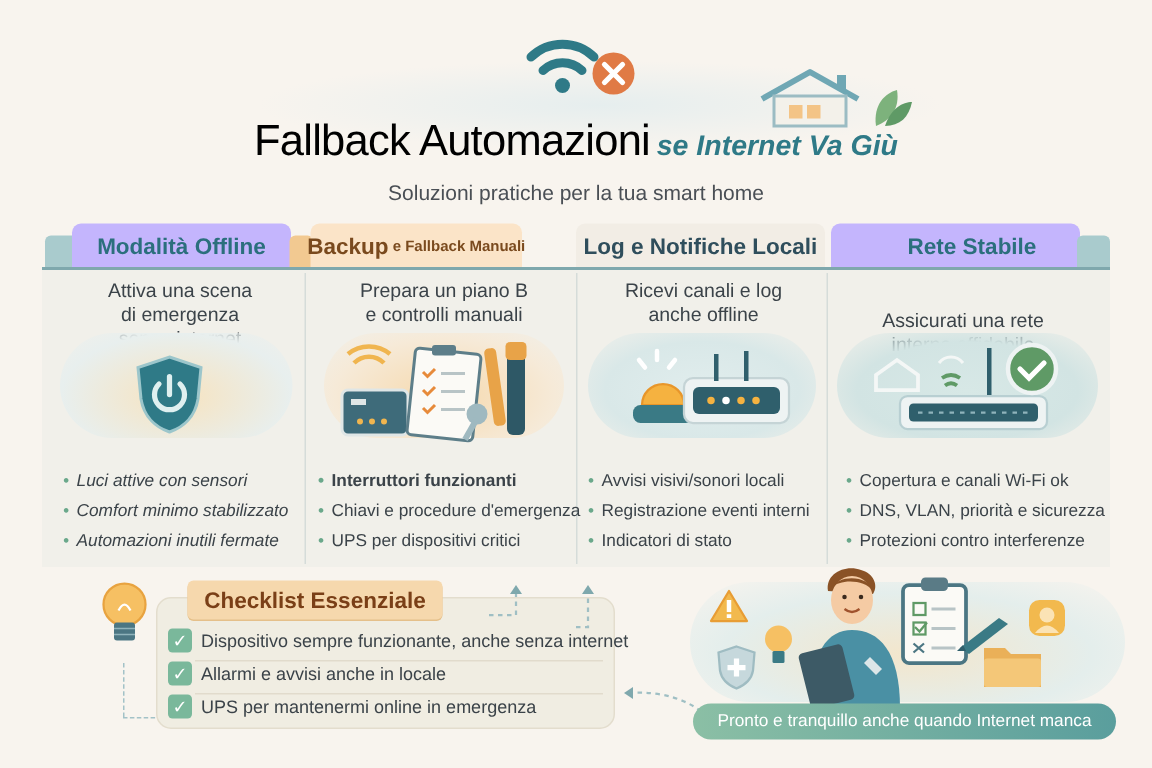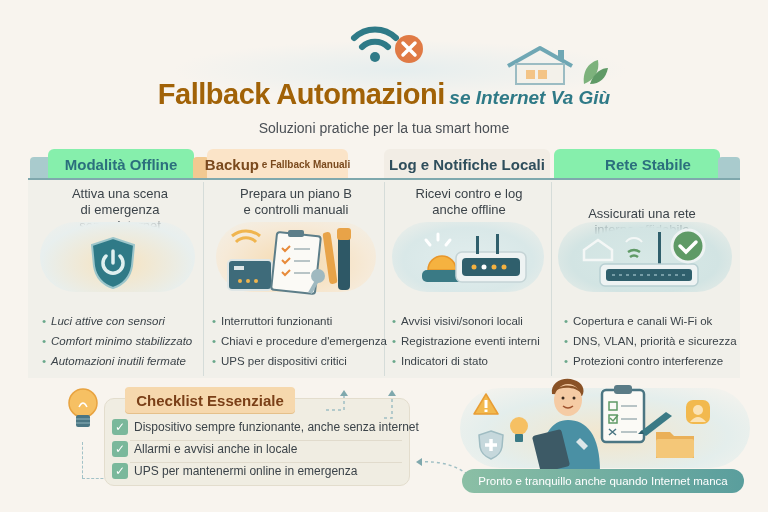--- a/index.html
+++ b/index.html
@@ -2,26 +2,26 @@
 <html><head>
 <meta charset="utf-8">
 <style>
   *{box-sizing:border-box;margin:0;padding:0}
   html,body{width:768px;height:512px;overflow:hidden}
   body{background:#f8f4ee;font-family:"Liberation Sans","DejaVu Sans",sans-serif;color:#3a4650;position:relative}
   .abs{position:absolute}
   
   #hero-bg{left:170px;top:40px;width:460px;height:60px;border-radius:50%;background:radial-gradient(ellipse at center,#e6eeee 0%,rgba(230,238,238,0) 70%)}
   #title{left:0;width:768px;top:78px;text-align:center;white-space:nowrap}
-  #title .main{font-size:29px;font-weight:bold;color:#a16207;letter-spacing:-0.5px}
+  #title .main{font-size:29px;font-weight:normal;color:#000000;letter-spacing:-0.5px}
   #title .sub{font-size:19px;font-weight:bold;color:#2f7a87;font-style:italic}
   #subtitle{left:0;width:768px;top:120px;text-align:center;font-size:14px;color:#4a4f55}
   
   .tab{position:absolute;top:149px;height:30px;border-radius:6px 6px 0 0;display:flex;align-items:center;justify-content:center;font-weight:bold;font-size:15px;white-space:nowrap}
-  .tab.teal{background:#86efac;color:#2b6f7d}
+  .tab.teal{background:#c4b5fd;color:#2b6f7d}
   .tab.peach{background:#fbe4c8;color:#7a4a1e}
   .tab.light{background:#f2ede5;color:#2f4e5c}
   .tab-notch{position:absolute;top:157px;height:22px;border-radius:4px 4px 0 0}
   #tab-line{left:28px;top:178px;width:712px;height:2px;background:#7fa8ad}
   
   .col{position:absolute;top:180px;height:198px;background:#f1f0ea}
   .col-divider{position:absolute;top:182px;width:1px;height:194px;background:#d5dcd9}
   .col-desc{position:absolute;top:186px;text-align:center;font-size:13px;line-height:16px;color:#3b4349}
   .illus{position:absolute;top:222px;height:70px;border-radius:40px}
   .bullets{position:absolute;top:311px;list-style:none;font-size:11.5px;line-height:20px;color:#3b4349}
@@ -138,27 +138,27 @@
     <path d="M56 22 l3 3 l5 -5 M56 34 l3 3 l5 -5 M56 46 l3 3 l5 -5" stroke="#e78a3a" stroke-width="2" fill="none"></path>
     <path d="M68 23 h16 M68 35 h16 M68 47 h16" stroke="#b8c4c6" stroke-width="2"></path>
     <circle cx="92" cy="50" r="7" fill="#9fb9c0"></circle>
       <rect x="86" y="52" width="4" height="16" fill="#9fb9c0" transform="rotate(30 88 60)"></rect>
     <rect x="100" y="6" width="8" height="52" rx="3" fill="#e8a348" transform="rotate(-8 104 32)"></rect>
     <rect x="112" y="4" width="12" height="60" rx="4" fill="#2e5866"></rect>
     <rect x="111" y="2" width="14" height="12" rx="3" fill="#e8a348"></rect>
   </svg>
 </div>
 <ul class="bullets" style="left:212px;">
-  <li style="font-weight:normal;">Interruttori funzionanti</li>
+  <li style="font-weight:bold;">Interruttori funzionanti</li>
   <li>Chiavi e procedure d'emergenza</li>
   <li>UPS per dispositivi critici</li>
 </ul>
 
 <div class="col-desc" style="left:390px;width:158px;">
-  <div>Ricevi contro e log</div>
+  <div>Ricevi canali e log</div>
   <div>anche offline</div>
 </div>
 <div class="illus" style="left:392px;width:152px;background:radial-gradient(ellipse at 50% 55%,#e1eded 0%,#d9e8e8 60%,rgba(241,240,234,0) 100%);"></div>
 <div class="abs" style="left:418px;top:228px;">
   <svg width="112" height="64" viewBox="0 0 112 64">
     <path d="M20 6 v6 M8 12 l4 5 M32 12 l-4 5" stroke="#fff" stroke-width="3" stroke-linecap="round"></path>
     <path d="M10 42 A14 14 0 0 1 38 42 Z" fill="#f5b240" stroke="#e8962a" stroke-width="1.5"></path>
     <rect x="4" y="42" width="40" height="12" rx="5" fill="#3a7a85"></rect>
     <rect x="38" y="24" width="70" height="30" rx="6" fill="#eef3f3" stroke="#c5d4d6" stroke-width="1.5"></rect>
     <rect x="44" y="30" width="58" height="18" rx="4" fill="#2f5f6c"></rect>

